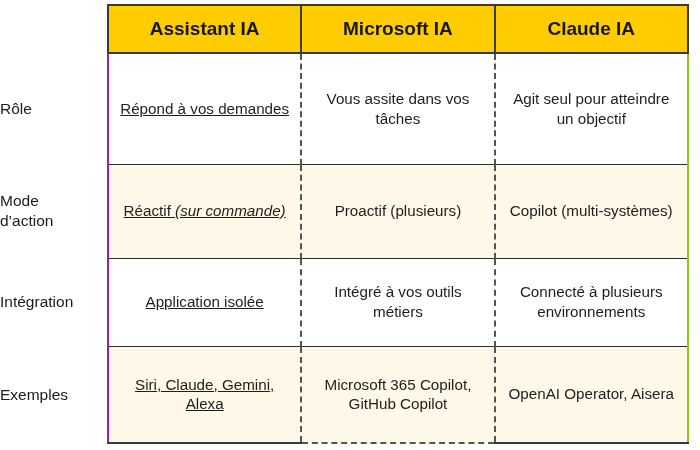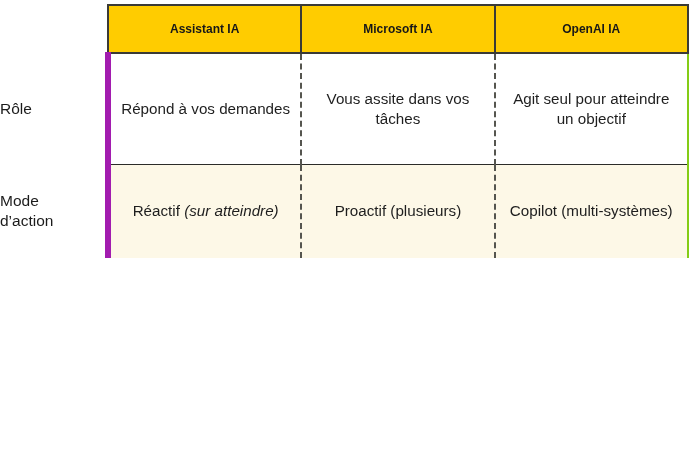--- a/index.html
+++ b/index.html
@@ -50,26 +50,26 @@
   td.corner-cell {
     border: none;
     background: #ffffff;
     padding: 0;
   }
 
   
   th.head-cell {
     background: #FFCC00;
     color: #181818;
-    font-size: 12px;
+    font-size: 19px;
     font-weight: bold;
     text-align: center;
     vertical-align: middle;
-    height: 48px;
-    padding: 0 6px;
+    height: 36px;
+    padding: 12px 6px;
     border-top: 2px solid #3a3a36;
     border-bottom: 2px solid #3a3a36;
     border-left: 2px solid #3a3a36;
     border-right: 2px solid #3a3a36;
     box-sizing: border-box;
   }
   th.head-cell.head-mid {
     border-left: 2px solid #3a3a36;
     border-right: 2px solid #3a3a36;
   }
@@ -81,23 +81,24 @@
     text-align: center;
     vertical-align: middle;
     padding: 8px 10px;
     box-sizing: border-box;
     color: #1e1e1e;
   }
   td.data-cell em { font-style: italic; }
 
   
   td.cell-left {
-    border-left: 6px solid #a21caf;
+    border-left: 2px solid #a21caf;
     border-right: none;
     background: #ffffff;
+    text-decoration: underline;
   }
   td.cell-mid {
     border-left: 2px dashed #55554f;
     border-right: 2px dashed #55554f;
     background: #ffffff;
   }
   td.cell-right {
     border-left: none;
     border-right: 2px solid #84cc16;
     background: #ffffff;
@@ -129,37 +130,49 @@
       <col class="col-rowlabel">
       <col class="col-data">
       <col class="col-data">
       <col class="col-data">
     </colgroup>
     <thead>
       <tr>
         <td class="corner-cell"></td>
         <th class="head-cell head-left">Assistant IA</th>
         <th class="head-cell head-mid">Microsoft IA</th>
-        <th class="head-cell head-right">OpenAI IA</th>
+        <th class="head-cell head-right">Claude IA</th>
       </tr>
     </thead>
     <tbody>
 
       <tr class="body-row first-body r0">
         <td class="row-label">Rôle</td>
         <td class="data-cell cell-left"><span>Répond à vos demandes</span><em></em></td>
         <td class="data-cell cell-mid"><span>Vous assite dans vos tâches</span><em></em></td>
         <td class="data-cell cell-right"><span>Agit seul pour atteindre un objectif</span><em></em></td>
       </tr>
 
       <tr class="body-row row-alt r1">
         <td class="row-label">Mode
 d’action</td>
-        <td class="data-cell cell-left"><span>Réactif </span><em>(sur atteindre)</em></td>
+        <td class="data-cell cell-left"><span>Réactif </span><em>(sur commande)</em></td>
         <td class="data-cell cell-mid"><span>Proactif (plusieurs)</span><em></em></td>
         <td class="data-cell cell-right"><span>Copilot (multi-systèmes)</span><em></em></td>
       </tr>
 
+      <tr class="body-row r2">
+        <td class="row-label">Intégration</td>
+        <td class="data-cell cell-left"><span>Application isolée</span><em></em></td>
+        <td class="data-cell cell-mid"><span>Intégré à vos outils métiers</span><em></em></td>
+        <td class="data-cell cell-right"><span>Connecté à plusieurs environnements</span><em></em></td>
+      </tr>
 
+      <tr class="body-row row-alt last-body r3">
+        <td class="row-label">Exemples</td>
+        <td class="data-cell cell-left"><span>Siri, Claude, Gemini, Alexa</span><em></em></td>
+        <td class="data-cell cell-mid"><span>Microsoft 365 Copilot, GitHub Copilot</span><em></em></td>
+        <td class="data-cell cell-right"><span>OpenAI Operator, Aisera</span><em></em></td>
+      </tr>
 
     </tbody>
   </table>
 </div>
 
 </body></html>

